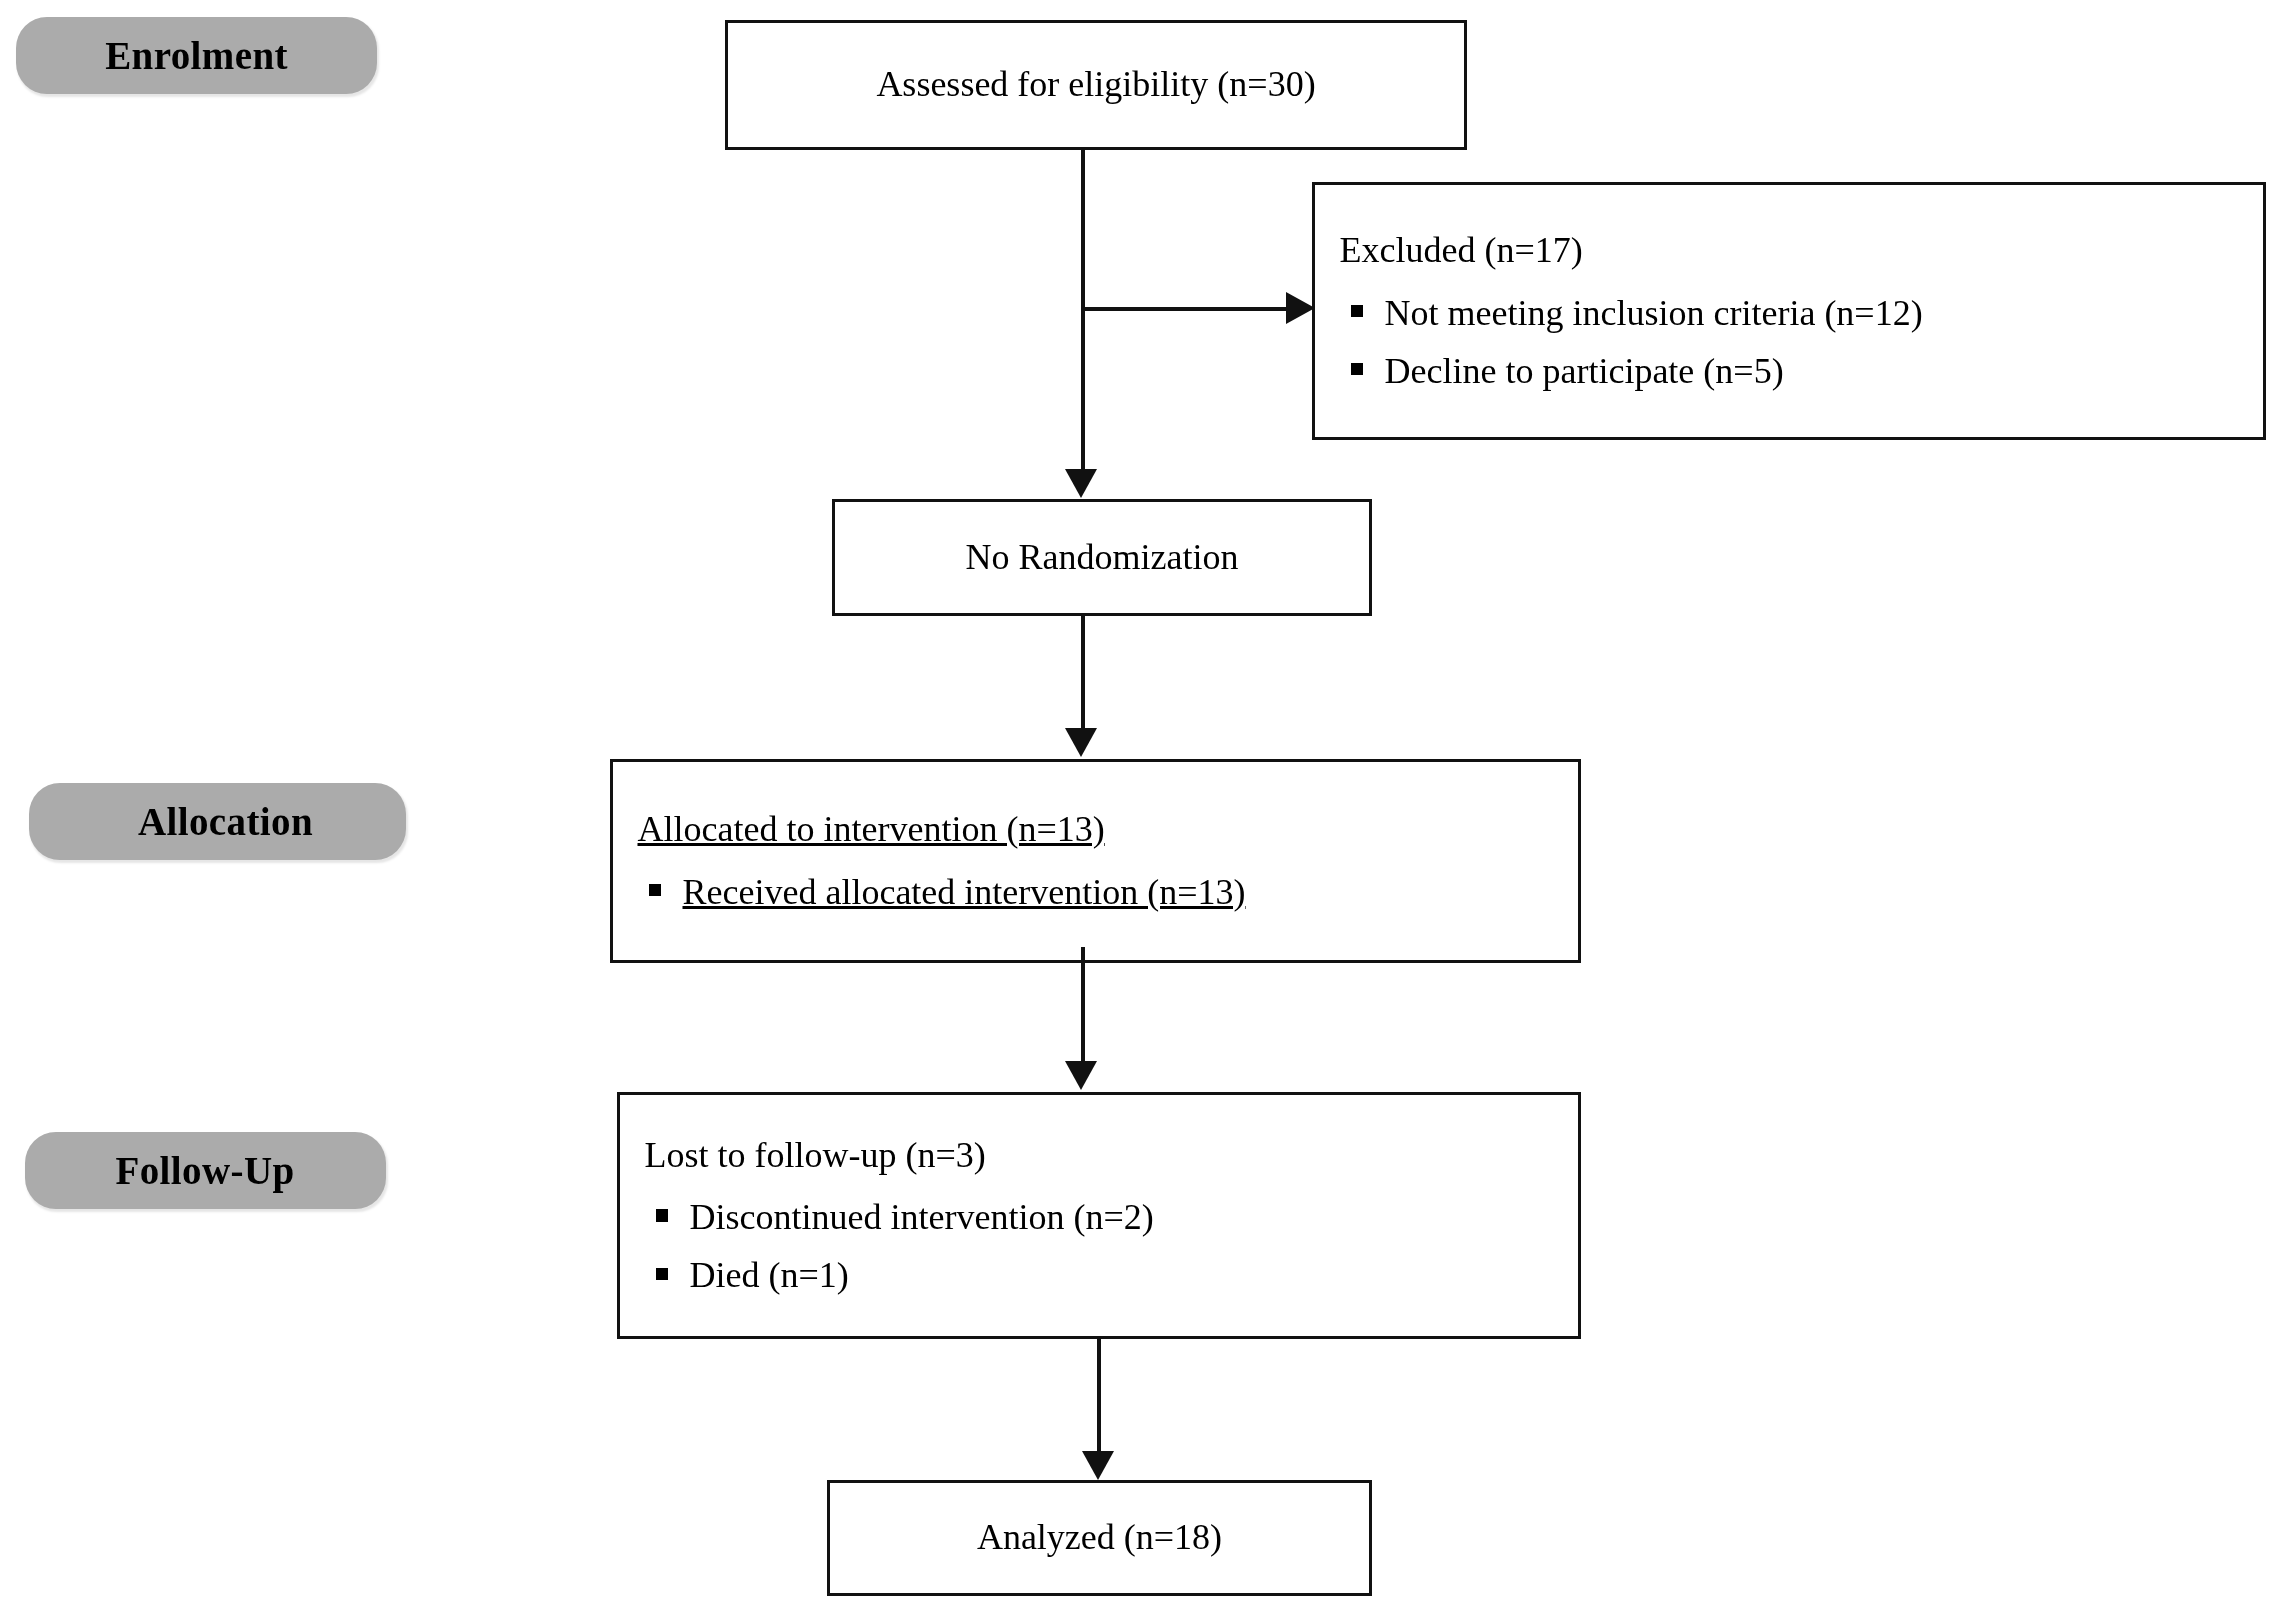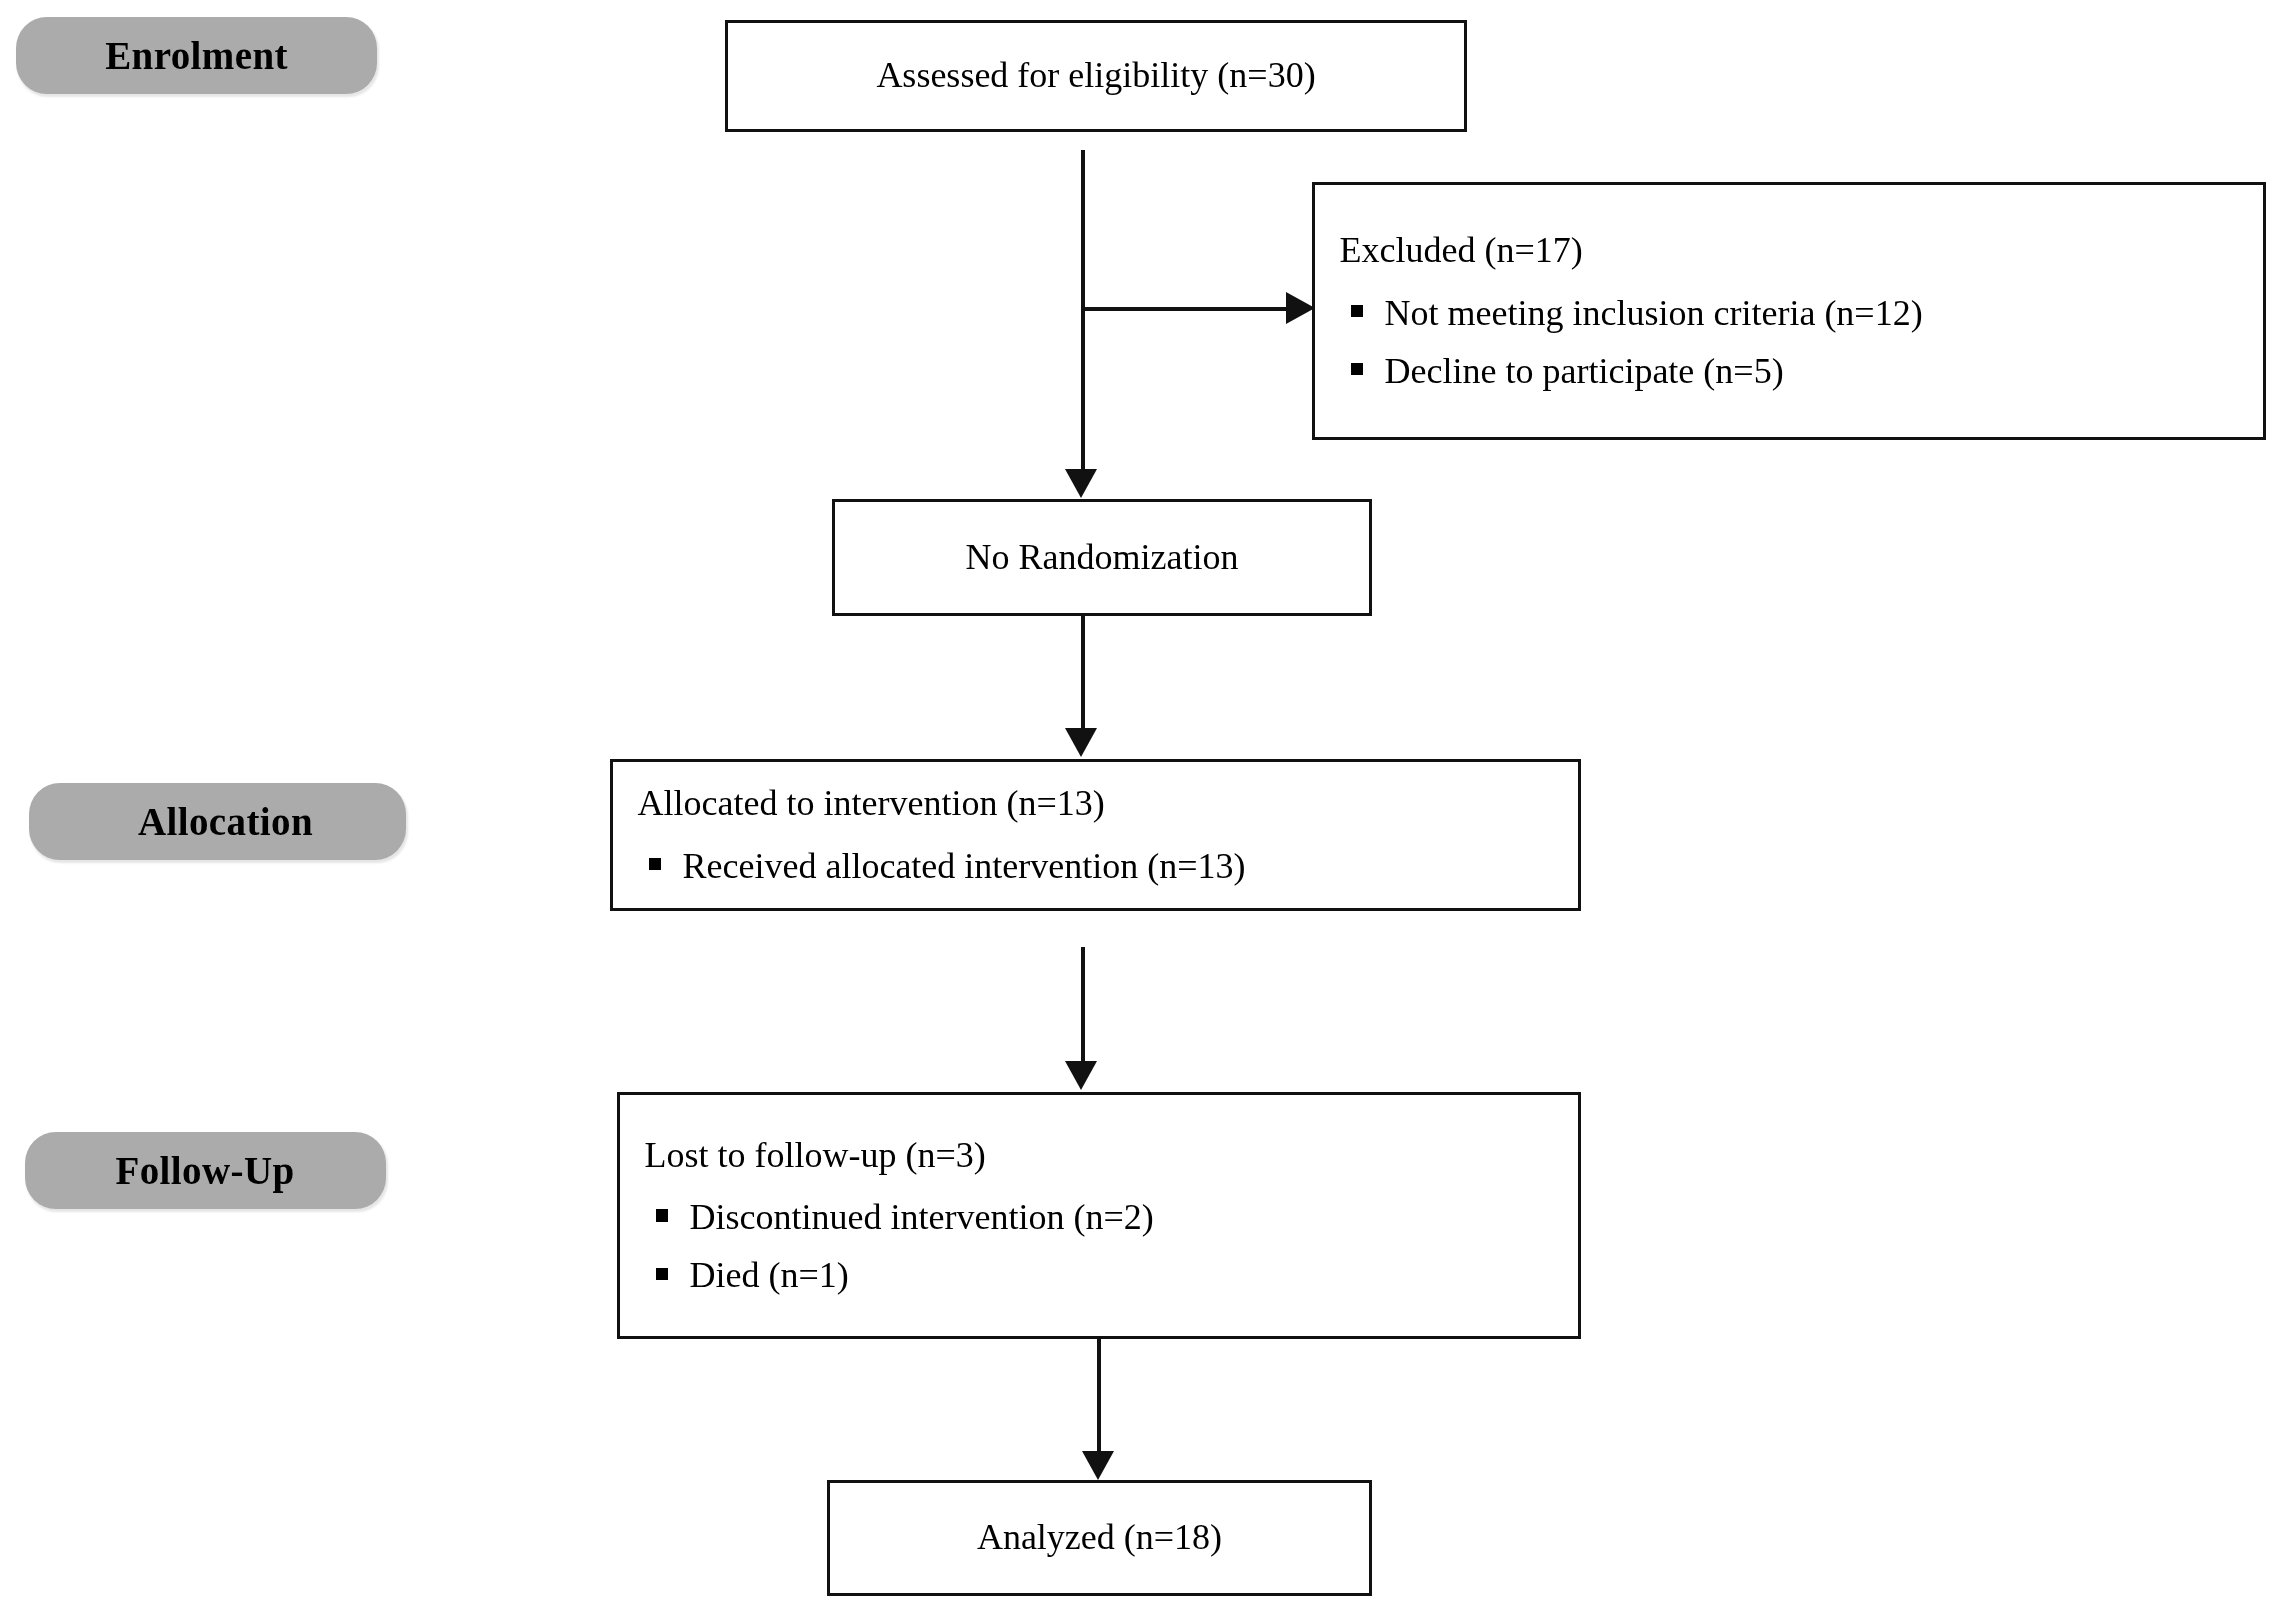--- a/index.html
+++ b/index.html
@@ -110,21 +110,21 @@
 
   <div class="stage-badge" style="left:29px; top:783px; width:361px; height:77px;padding-left:16px;">
     <span>Allocation</span>
   </div>
 
   <div class="stage-badge" style="left:24.5px; top:1132px; width:361px; height:77px;">
     <span>Follow-Up</span>
   </div>
 
 
-  <div class="flow-box center-text" style="left:725px; top:20px; width:742px; height:112px;text-align:center;">
+  <div class="flow-box center-text" style="left:725px; top:20px; width:742px; height:130px;text-align:center;">
     <div class="box-heading">Assessed  for eligibility  (n=30)</div>
   </div>
 
   <div class="vline" style="left:1081px; top:150px; height:321px;"></div>
   <div class="arrow-down" style="left:1065px; top:469px;"></div>
 
   <div class="hline" style="left:1081px; top:307px; width:209px;"></div>
   <div class="arrow-right" style="left:1286px; top:292px;"></div>
 
   <div class="flow-box" style="left:1312px; top:182px; width:954px; height:258px;">
@@ -141,21 +141,21 @@
     </ul>
   </div>
 
   <div class="flow-box center-text" style="left:832px; top:499px; width:540px; height:117px;justify-content:center;">
     <div class="box-heading">No Randomization</div>
   </div>
 
   <div class="vline" style="left:1081px; top:616px; height:116px;"></div>
   <div class="arrow-down" style="left:1065px; top:728px;"></div>
 
-  <div class="flow-box" style="left:610px; top:759px; width:971px; height:152px;">
+  <div class="flow-box" style="left:610px; top:759px; width:971px; height:204px;text-decoration:underline;">
     <div class="box-heading">Allocated  to intervention  (n=13)</div>
     <ul class="bullets">
       <li>
         <span class="sq-bullet"></span>
         <span>Received  allocated  intervention  (n=13)</span>
       </li>
     </ul>
   </div>
 
   <div class="vline" style="left:1081px; top:947px; height:116px;"></div>

